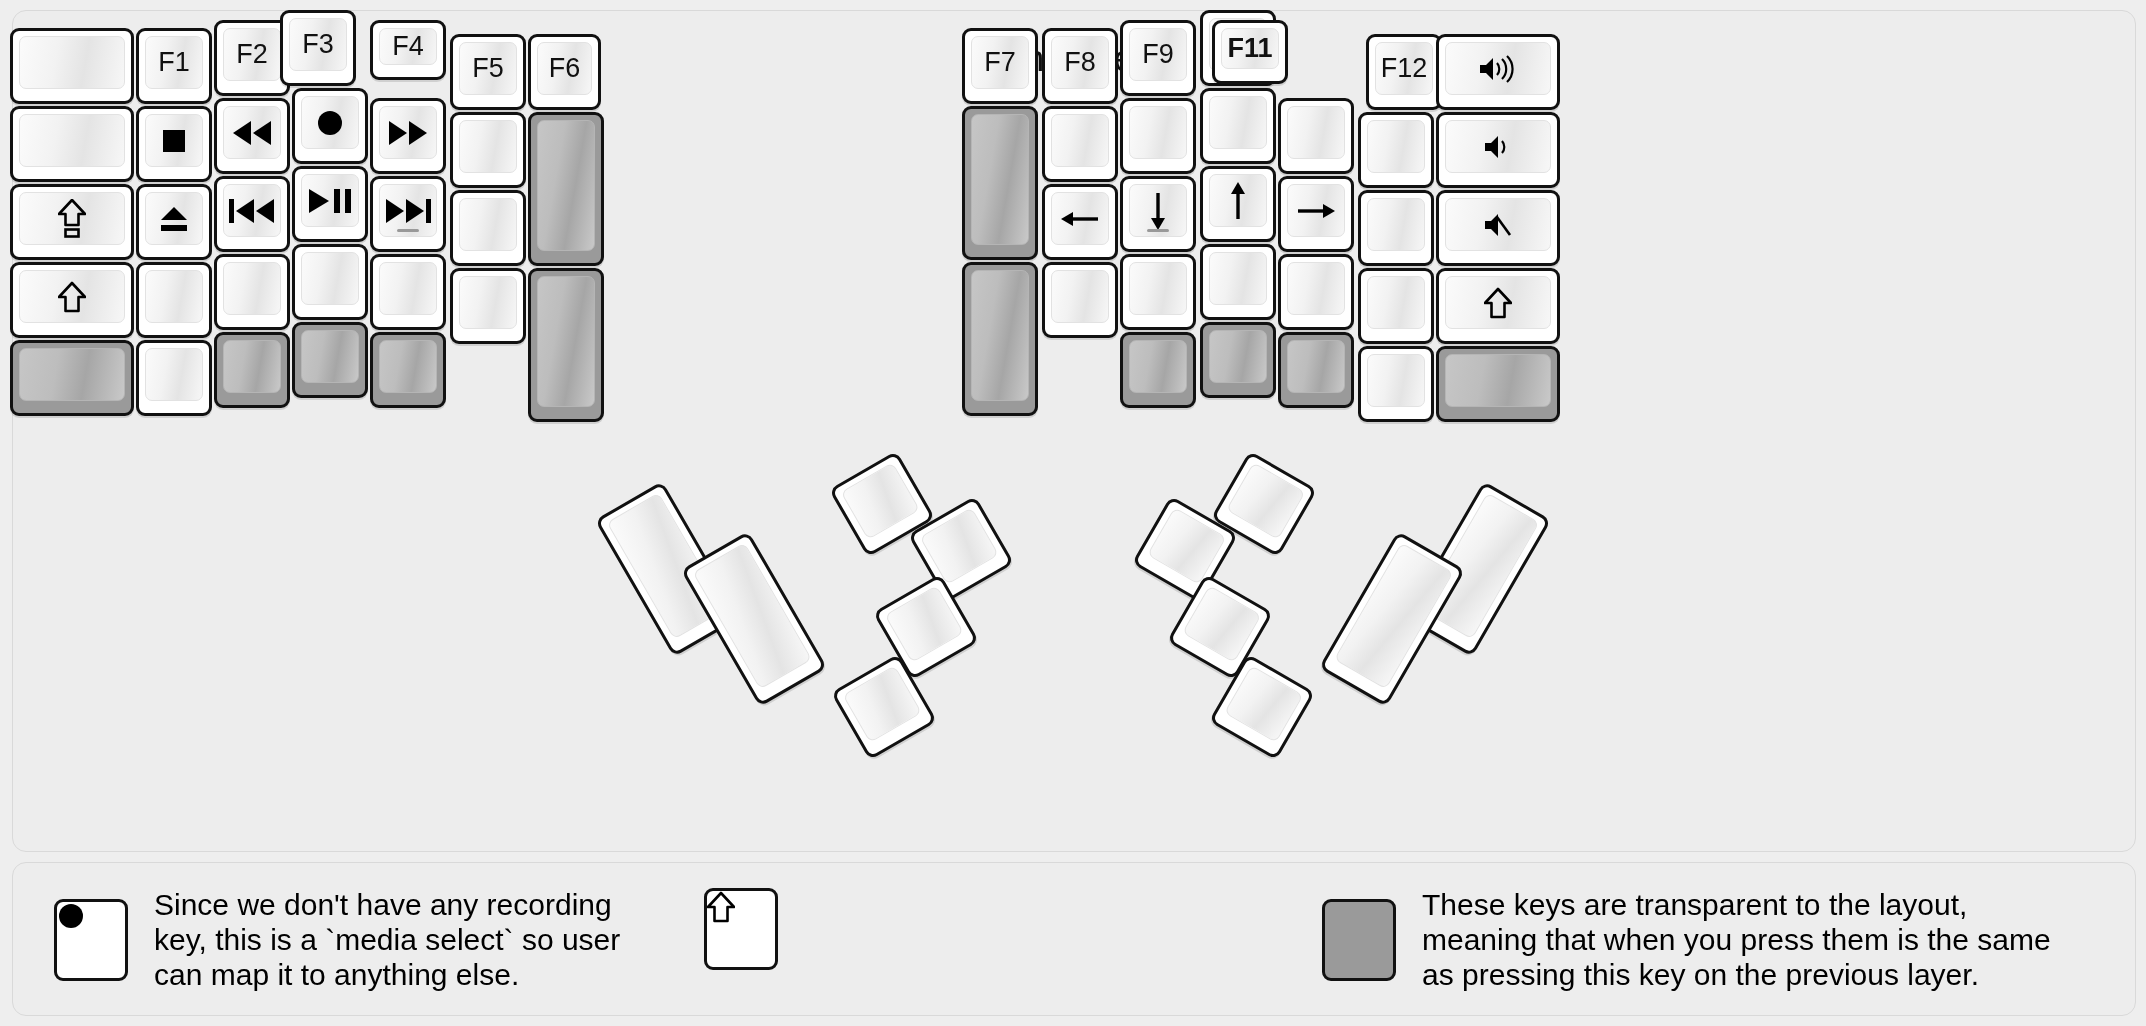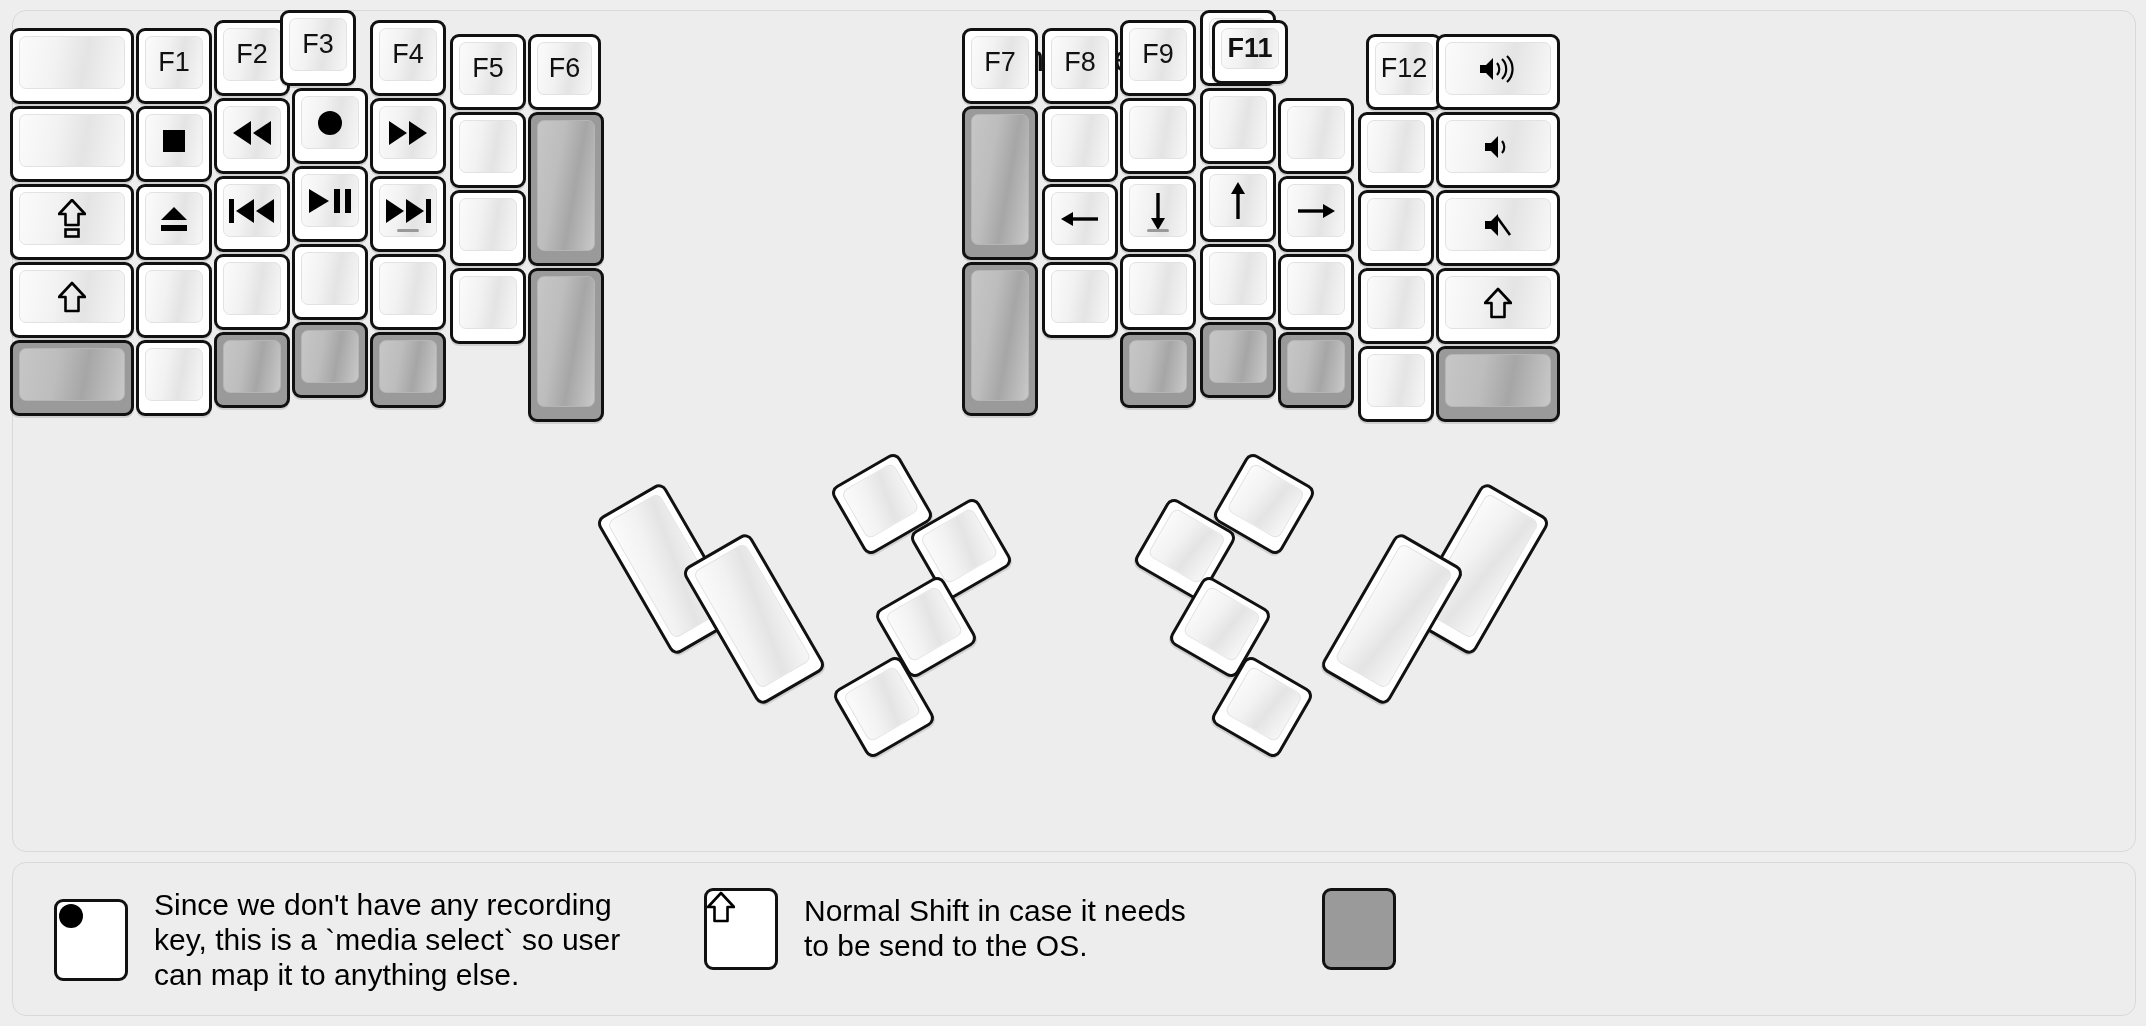--- a/index.html
+++ b/index.html
@@ -218,21 +218,21 @@
       <div class="key" style="left: 292px; top: 244px; width: 76px; height: 76px;">
         <div class="inner">
           <span class="lbl"></span>
         </div>
       </div>
       <div class="key trans" style="left: 292px; top: 322px; width: 76px; height: 76px;">
         <div class="inner">
           <span class="lbl"></span>
         </div>
       </div>
-      <div class="key" style="left: 370px; top: 20px; width: 76px; height: 76px;">
+      <div class="key" style="left: 370px; top: 20px; width: 76px; height: 60px;">
         <div class="inner">
           <span class="lbl">F4</span>
         </div>
       </div>
       <div class="key" style="left: 370px; top: 98px; width: 76px; height: 76px;">
         <div class="inner">
           <span class="lbl">
             <svg width="40" height="24" viewBox="0 0 40 24" xmlns="http://www.w3.org/2000/svg">
               <polygon points="1,0 1,24 19,12" fill="#000"></polygon>
               <polygon points="21,0 21,24 39,12" fill="#000"></polygon>
@@ -576,23 +576,24 @@
         <div class="legend-text">Since we don't have any recording
 key, this is a `media select` so user
 can map it to anything else.</div>
       </div>
       <div class="legend-item" style="left: 672px; top: 888px;">
         <div class="legend-key">
           <div class="inner"><span class="lbl"><svg width="28" height="32" viewBox="0 0 28 32" xmlns="http://www.w3.org/2000/svg">
                 <polygon points="14,2 27,16 20.5,16 20.5,30 7.5,30 7.5,16 1,16" fill="none" stroke="#000" stroke-width="2.6" stroke-linejoin="round"></polygon>
               </svg></span></div>
         </div>
-        <div class="legend-text">Normal Shift in case it needs
-to be send to the OS.</div>
       </div>
       <div class="legend-item" style="left: 1290px; top: 888px;">
         <div class="legend-key trans">
           <div class="inner"><span class="lbl"></span></div>
         </div>
+        <div class="legend-text">These keys are transparent to the layout,
+meaning that when you press them is the same
+as pressing this key on the previous layer.</div>
       </div>
     </div>
 
 </div>
 
 </body></html>

